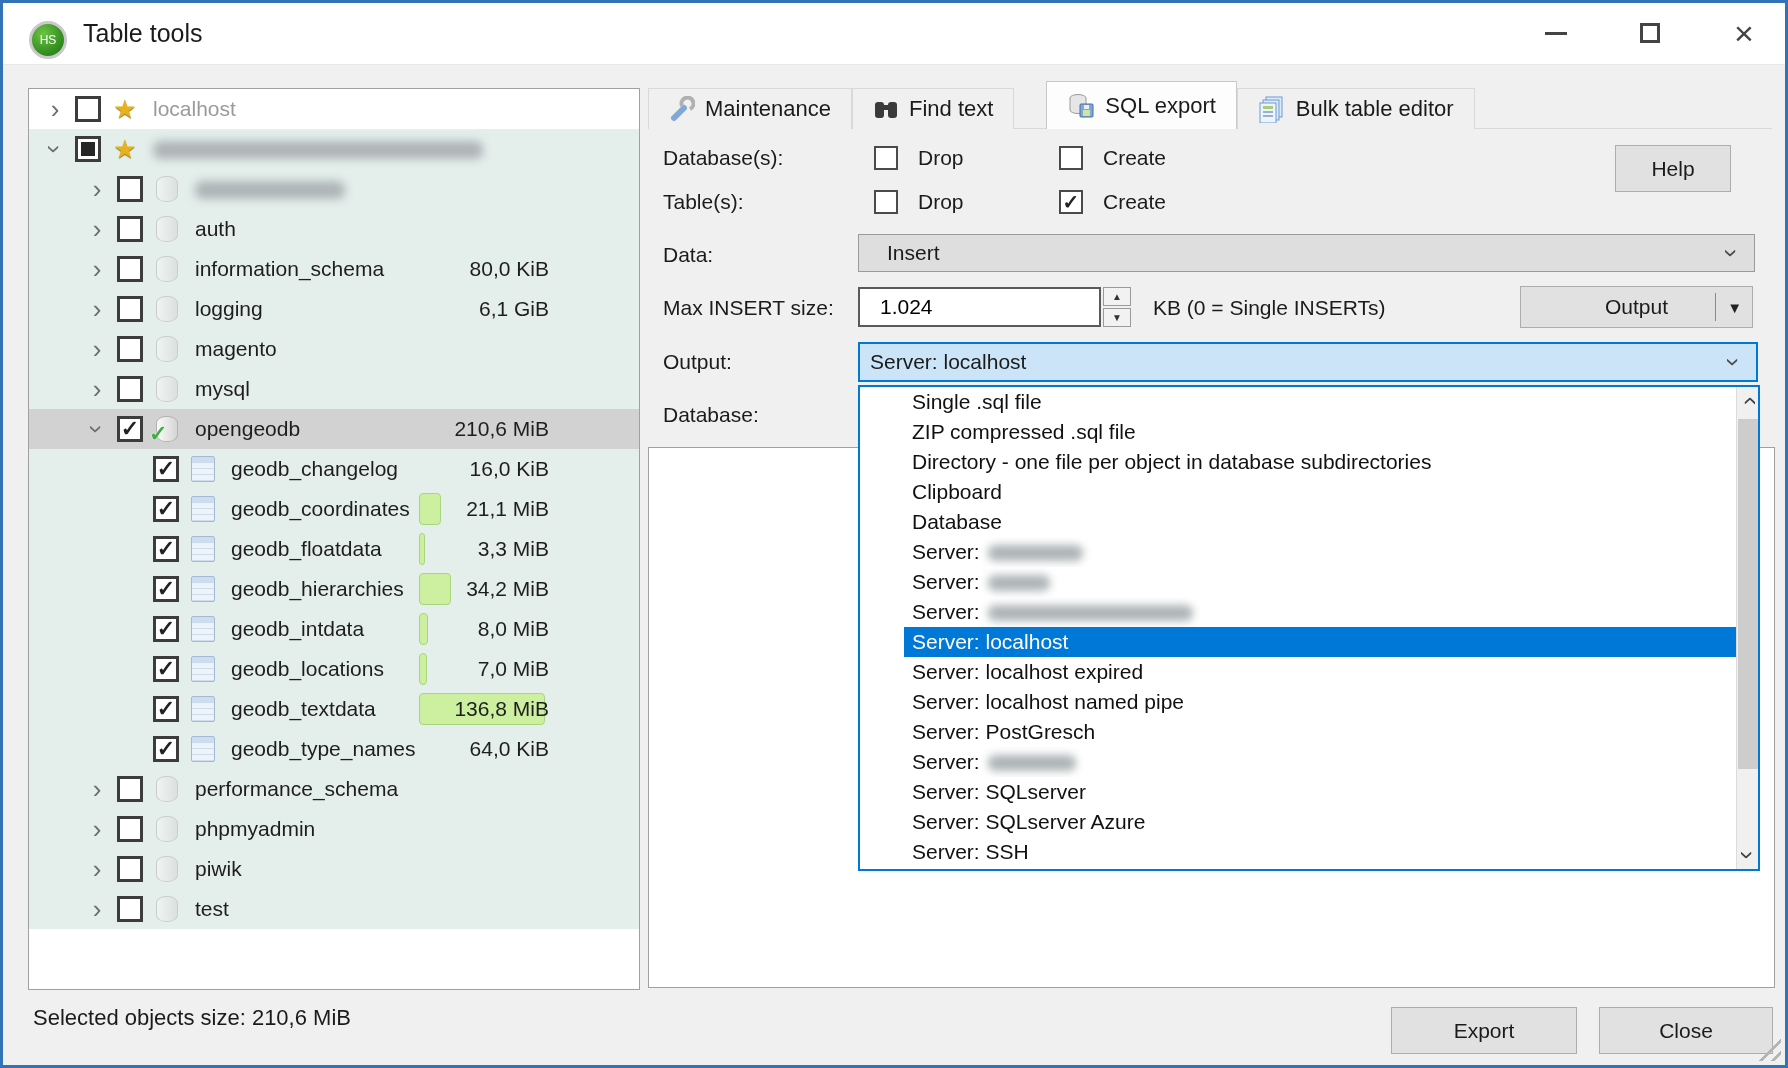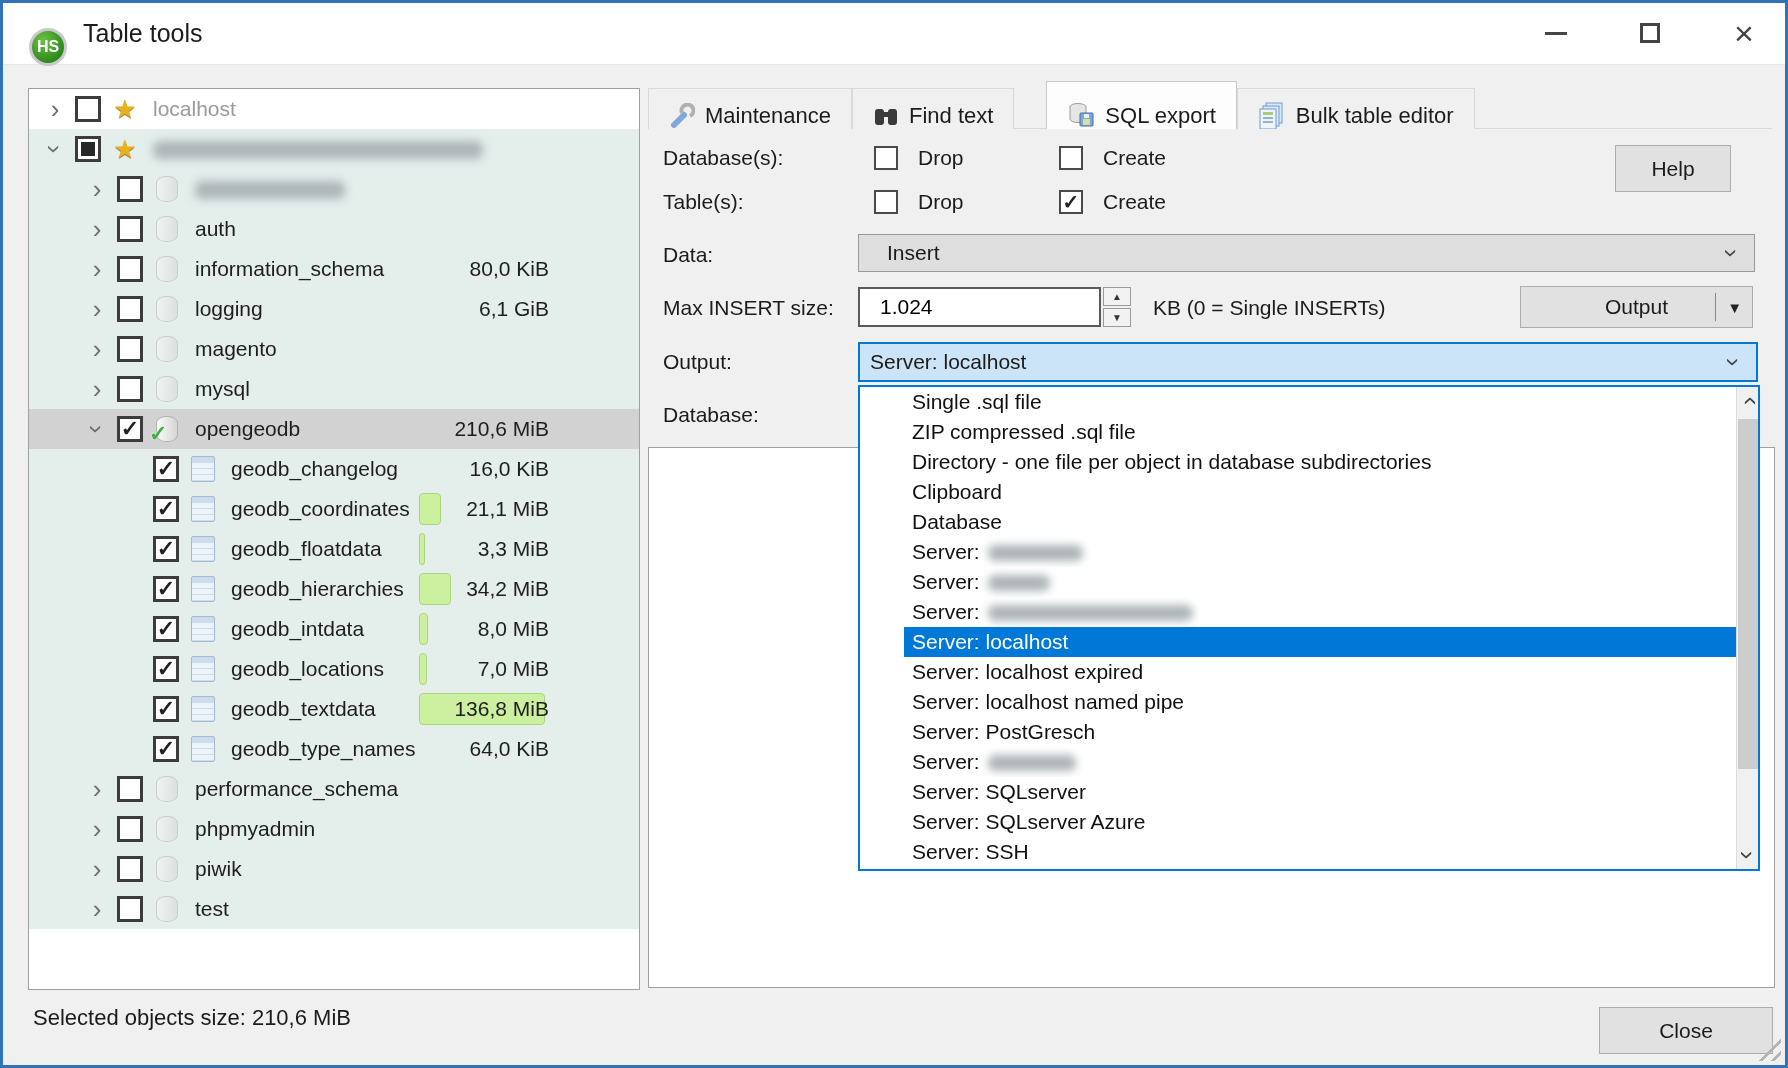--- a/index.html
+++ b/index.html
@@ -1,23 +1,23 @@
 <!DOCTYPE html>
 <html><head>
 <meta charset="utf-8">
 <style>
   * { margin:0; padding:0; box-sizing:border-box; }
   html,body { width:1788px; height:1068px; font-family:"Liberation Sans", sans-serif; background:#fff; }
   .window { position:absolute; inset:0; border:3px solid #3273b8; background:#f0f0f0; overflow:hidden; }
 
   
   .titlebar { position:absolute; left:0; top:0; right:0; height:62px; background:#ffffff; border-bottom:1px solid #e8e8e8; }
-  .app-icon { position:absolute; left:26px; top:25px; width:38px; height:38px; border-radius:50%;
+  .app-icon { position:absolute; left:26px; top:18px; width:38px; height:38px; border-radius:50%;
     background:radial-gradient(circle at 35% 30%, #6cc244, #2f8a1d 70%); border:3px solid #c9c9c9;
-    color:#fff; font-weight:bold; font-size:16px; display:flex; align-items:center; justify-content:center; }
+    color:#fff; font-weight:normal; font-size:12px; display:flex; align-items:center; justify-content:center; }
   .title-text { position:absolute; left:80px; top:16px; font-size:25px; color:#1b1b1b; }
   .winbtns { position:absolute; right:18px; top:10px; display:flex; gap:48px; }
   .winbtn { width:46px; height:40px; display:flex; align-items:center; justify-content:center; color:#333; }
   .glyph-min { width:22px; height:0; border-top:3px solid #444; }
   .glyph-max { width:20px; height:20px; border:3px solid #444; }
   .glyph-close { font-size:34px; line-height:1; color:#444; }
 
   
   .tree-panel { position:absolute; left:25px; top:85px; width:612px; height:902px; background:#fff; border:1px solid #a0a0a0; overflow:hidden; }
   .tree-row { position:relative; height:40px; display:flex; align-items:center; font-size:21px; color:#1e1e1e; }
@@ -52,21 +52,21 @@
          display:flex; align-items:center; justify-content:center; font-family:"Liberation Sans",sans-serif; }
   .btn-export { left:1388px; top:1004px; width:186px; height:47px; }
   .btn-close  { left:1596px; top:1004px; width:174px; height:47px; }
   .btn-help   { left:1612px; top:142px;  width:116px; height:47px; }
   .resize-grip { position:absolute; right:4px; bottom:4px; width:26px; height:26px;
       background:repeating-linear-gradient(135deg, transparent 0 5px, #b5b5b5 5px 8px);
       clip-path:polygon(100% 0, 100% 100%, 0 100%); }
 
   
   .tabstrip { position:absolute; left:645px; top:85px; right:13px; height:41px; border-bottom:1px solid #d9d9d9; display:flex; }
-  .tab { height:41px; display:flex; align-items:flex-end; gap:10px; padding:0 20px; border:1px solid #d9d9d9; border-bottom:none;
+  .tab { height:41px; display:flex; align-items:center; gap:10px; padding:0 20px; border:1px solid #d9d9d9; border-bottom:none;
          background:#f0f0f0; font-size:22px; color:#1b1b1b; position:relative; }
   .tab.active { background:#fdfdfd; height:48px; margin-top:-7px; z-index:2; border-color:#c9c9c9;margin-left:32px; }
   .tab svg { display:block; }
 
   
   .flabel { position:absolute; left:660px; font-size:21px; color:#1b1b1b; }
   .fcheck { position:absolute; display:flex; align-items:center; gap:20px; font-size:21px; color:#1b1b1b;padding-left:16px; }
   .fcb { width:24px; height:24px; border:2px solid #4a4a4a; background:#fff; display:flex; align-items:center; justify-content:center; font-size:20px; font-weight:bold; color:#222; }
   .combo { position:absolute; display:flex; align-items:center; font-size:21px; color:#1b1b1b; }
   .combo .chev { position:absolute; right:8px; color:#4a4a4a; }
@@ -438,15 +438,16 @@
       <div class="dd-arrow" style="top:0">
           <span class="chev" style="transform:rotate(-90deg)">›</span>
         </div>
       <div class="dd-thumb"></div>
       <div class="dd-arrow" style="bottom:0">
           <span class="chev down">›</span>
         </div>
     </div>
   </div>
 
+  <div class="btn btn-export">Export</div>
   <div class="btn btn-close">Close</div>
   <div class="resize-grip"></div>
 </div>
 
 </body></html>

